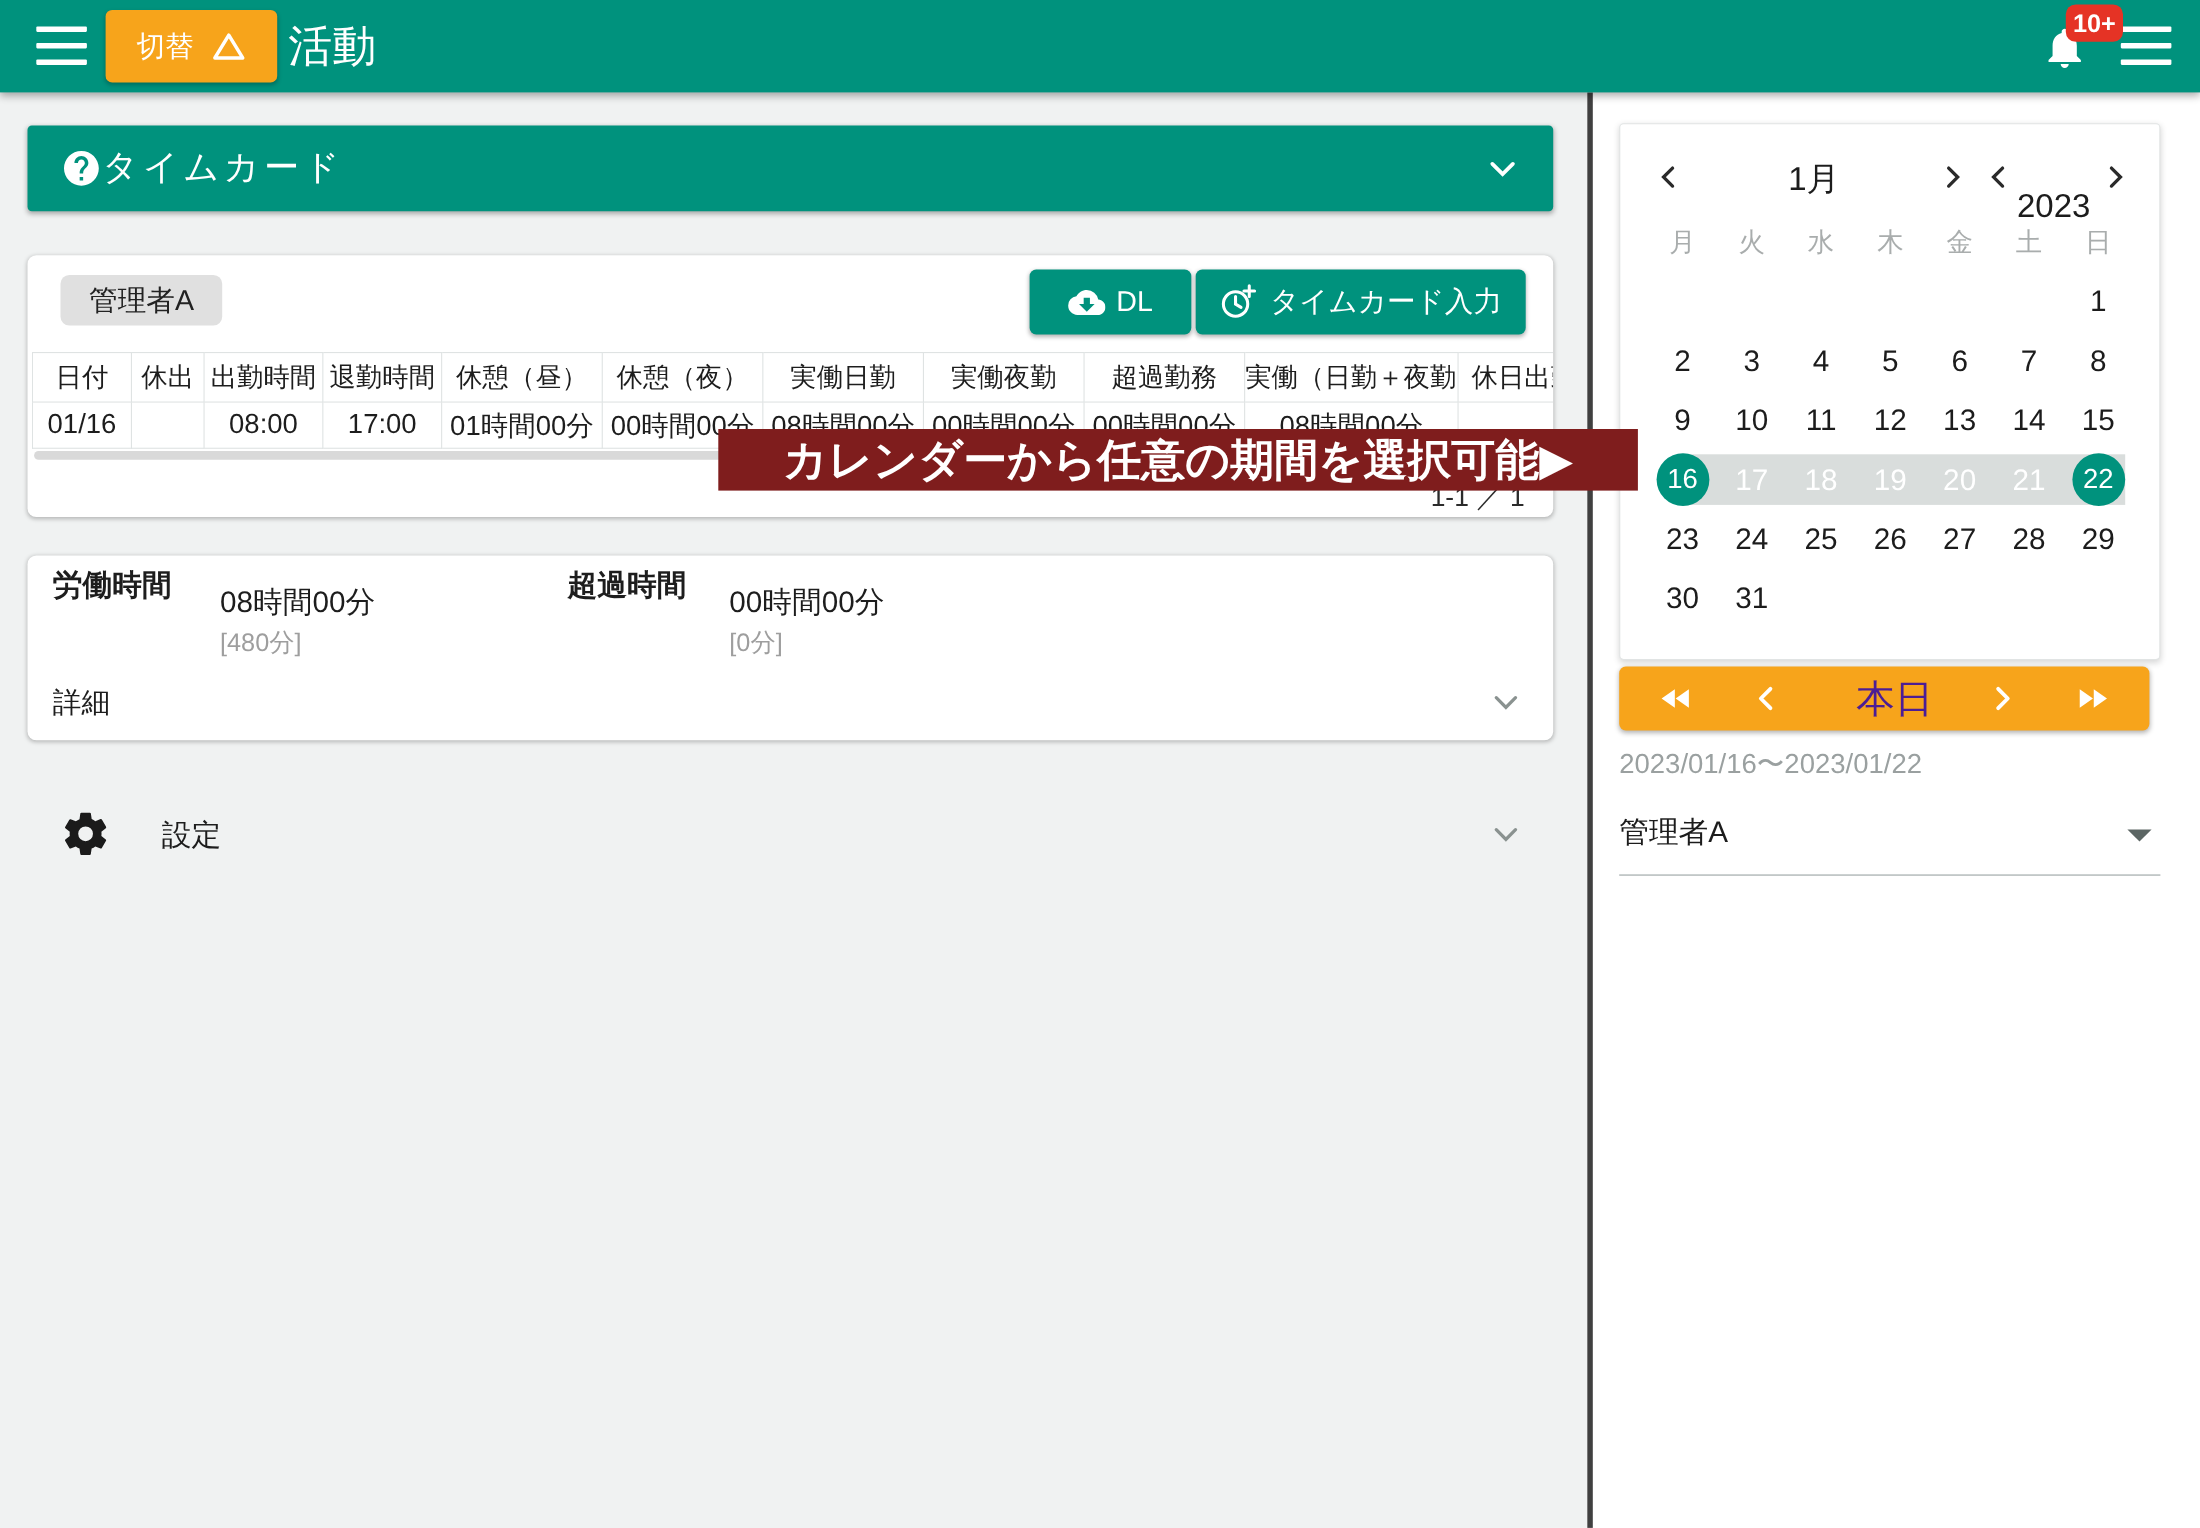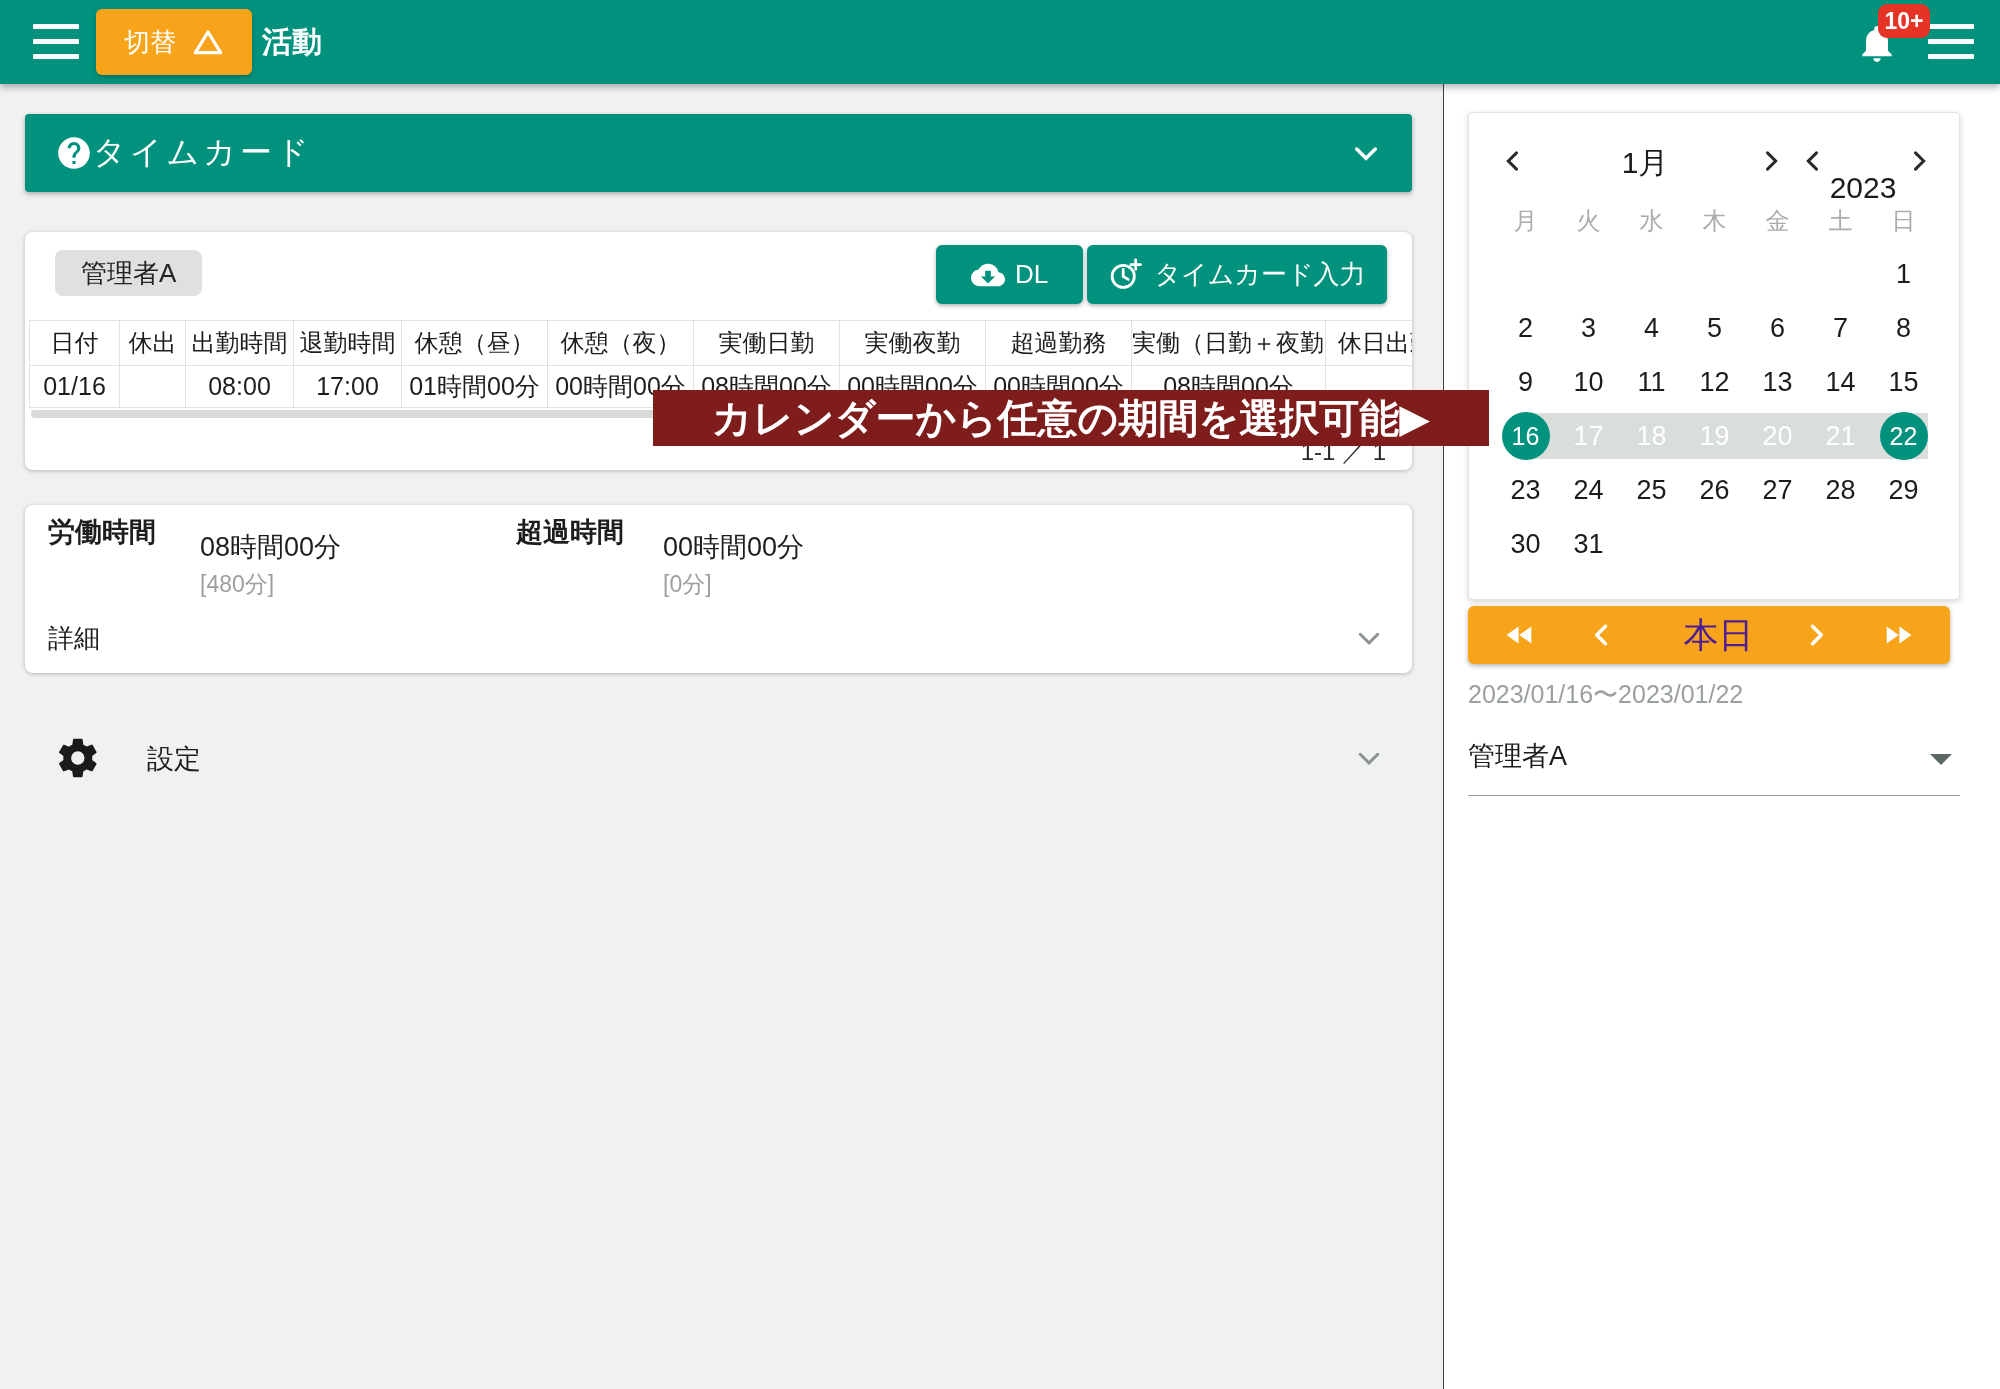--- a/index.html
+++ b/index.html
@@ -11,21 +11,21 @@
   .appbar { position:absolute; left:0; top:0; width:2000px; height:84px; background:#00927D;
             box-shadow:0 3px 7px rgba(0,0,0,.32); z-index:60; }
   .hamburger { position:absolute; top:24px; width:46px; height:36px; cursor:pointer; }
   .hamburger span { position:absolute; left:0; width:46px; height:5px; background:#fff; border-radius:1px; }
   .hamburger span:nth-child(1){top:0;} .hamburger span:nth-child(2){top:15px;} .hamburger span:nth-child(3){top:30px;}
   .hb-left { left:33px; } .hb-right { left:1928px; }
   .switch-btn { position:absolute; left:96px; top:9px; width:156px; height:66px; background:#F7A41B;
                 border:none; border-radius:6px; display:flex; align-items:center; justify-content:center;
                 gap:16px; color:#fff; font-size:26px; box-shadow:0 2px 4px rgba(0,0,0,.25); cursor:pointer; }
   .appbar-title { position:absolute; left:262px; top:0; height:84px; line-height:84px;
-                  color:#fff; font-size:30px; font-weight:700; }
+                  color:#fff; font-size:40px; font-weight:400; }
   .bell { position:absolute; left:1856px; top:22px; width:42px; height:44px; cursor:pointer; }
   .badge { position:absolute; left:1878px; top:4px; min-width:52px; height:34px; background:#E53325;
            border-radius:9px; color:#fff; font-size:23px; font-weight:700; line-height:34px;
            text-align:center; padding:0 6px; z-index:2; }
 
   
   .main { position:absolute; left:0; top:84px; width:1443px; height:1305px; background:#F0F2F2; }
 
   .section-bar { position:absolute; left:25px; top:30px; width:1387px; height:78px; background:#00927D;
                  border-radius:4px; box-shadow:0 2px 5px rgba(0,0,0,.3); display:flex; align-items:center;
@@ -76,21 +76,21 @@
   .detail-row .chev { position:absolute; right:28px; top:14px; }
 
   
   .settings-row { position:absolute; left:25px; top:643px; width:1387px; height:62px; cursor:pointer; }
   .settings-row .gear { position:absolute; left:30px; top:8px; }
   .settings-label { position:absolute; left:122px; top:14px; font-size:27px; color:#1d1d1d; }
   .settings-row .chev { position:absolute; right:28px; top:16px; }
 
   
   .sidebar { position:absolute; left:1443px; top:84px; width:557px; height:1305px; background:#fff;
-             border-left:1px solid #404040; }
+             border-left:5px solid #404040; }
   .cal-card { position:absolute; left:24px; top:28px; width:492px; height:488px; background:#fff;
               border:1px solid #E1E4E4; border-radius:4px; box-shadow:0 2px 6px rgba(0,0,0,.16); }
   .cal-head { position:absolute; left:0; top:24px; width:100%; height:52px; }
   .cal-head .nav { position:absolute; top:10px; width:30px; height:30px; cursor:pointer; }
   .m-prev{left:30px;} .m-next{left:288px;} .y-prev{left:330px;} .y-next{left:436px;}
   .m-label { position:absolute; left:96px; width:160px; top:6px; text-align:center; font-size:30px; color:#1c1c1c; }
   .y-label { position:absolute; left:352px; width:84px; top:6px; text-align:center; font-size:30px; color:#1c1c1c;margin-top:28px; }
 
   .wd-row { position:absolute; left:25px; top:88px; width:441px; display:grid; grid-template-columns:repeat(7,63px); }
   .wd { text-align:center; font-size:24px; color:#A9ADAD; height:40px; line-height:40px; }

